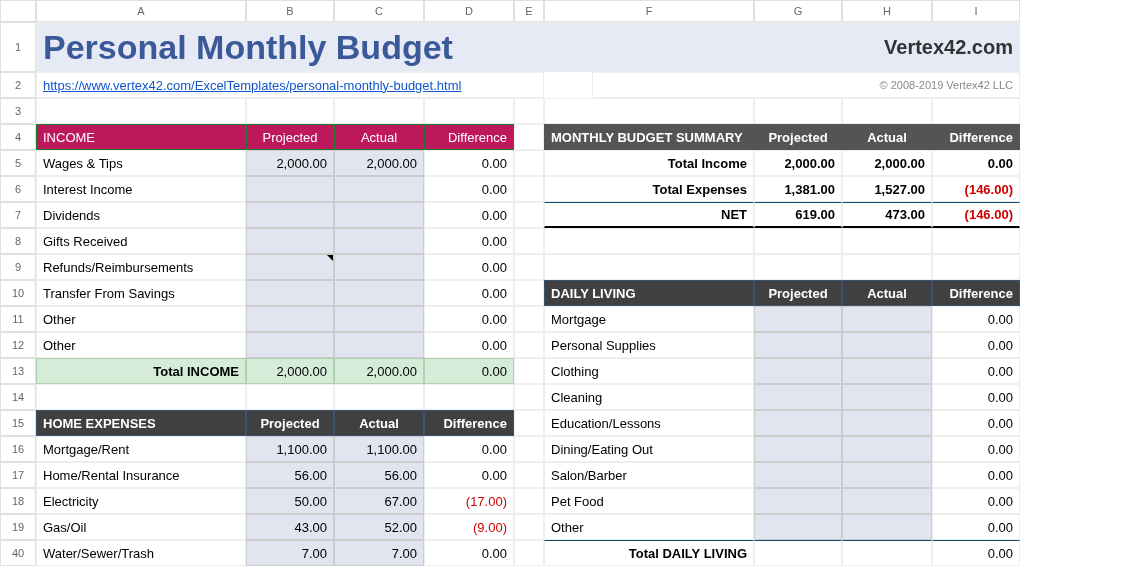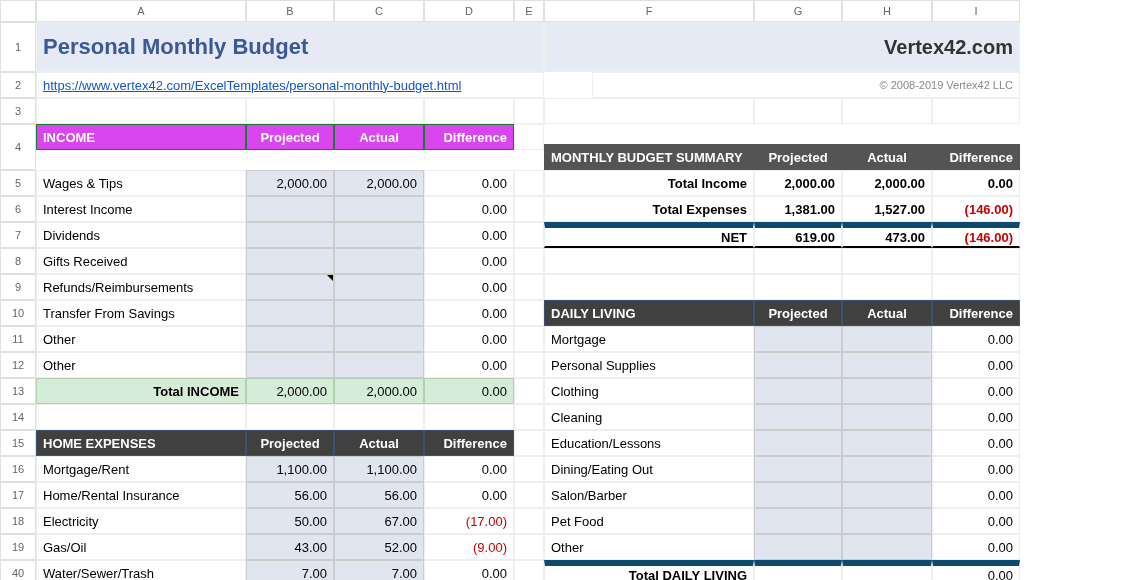--- a/index.html
+++ b/index.html
@@ -39,62 +39,61 @@
     height: 26px;
     display: flex;
     align-items: center;
     background: #fff;
   }
   .title-row .cell {
     height: 50px;
     background: #e6eaf5;
   }
   .title-text {
-    font-size: 22px;
+    font-size: 34px;
     font-weight: bold;
     color: #3b5998;
   }
   .brand {
     font-size: 20px;
     font-weight: bold;
     color: #333;
     justify-content: flex-end;
   }
   .link {
     color: #1155cc;
     text-decoration: underline;
   }
   .copyright {
     color: #888;
     font-size: 11px;
     justify-content: flex-end;
     margin-left: 48px;
   }
   .hdr-green {
-    background: #d946ef;
+    background: #be185d;
     color: #fff;
-    font-weight: bold;
+    font-weight: normal;
     border-color: #1a7a2e;
   }
   .hdr-green.center { justify-content: center; }
   .hdr-green.right { justify-content: flex-end; }
   .hdr-navy {
     background: #404040;
     color: #fff;
     font-weight: bold;
     border-color: #3b5273;
   }
   .hdr-navy.center { justify-content: center; }
   .hdr-navy.right { justify-content: flex-end; }
   .hdr-gray {
     background: #545454;
     color: #fff;
     font-weight: bold;
     border-color: #545454;
-    margin-top: 20px;
   }
   .hdr-gray.center { justify-content: center; }
   .hdr-gray.right { justify-content: flex-end; }
   .num-cell {
     background: #e1e5f0;
     justify-content: flex-end;
     border-color: #ccc;
   }
   .diff-cell {
     justify-content: flex-end;
@@ -104,21 +103,21 @@
   .label-cell.bold { font-weight: bold; justify-content: flex-end; }
   .total-green {
     background: #d4ecd8;
     border-color: #b0d0b0;
   }
   .total-green.right { justify-content: flex-end; font-weight: normal; }
   .total-income-label { font-weight: bold; justify-content: flex-end; }
   .summary-num { justify-content: flex-end; font-weight: bold; }
   .summary-num .neg { color: #cc0000; }
   .thick-bot { border-bottom: 2px solid #000; }
-  .thin-top { border-top: 6px solid #0c4a6e; }
+  .thin-top { border-top: 1px solid #0c4a6e; }
   .row { display: contents; }
   .span-title { grid-column: 2 / 7; }
   .span-brand { grid-column: 7 / 11; }
   .span-link { grid-column: 2 / 7; }
   .span-copy { grid-column: 7 / 11; }
   .tri {
     position: relative;
   }
   .tri::after {
     content: '';

